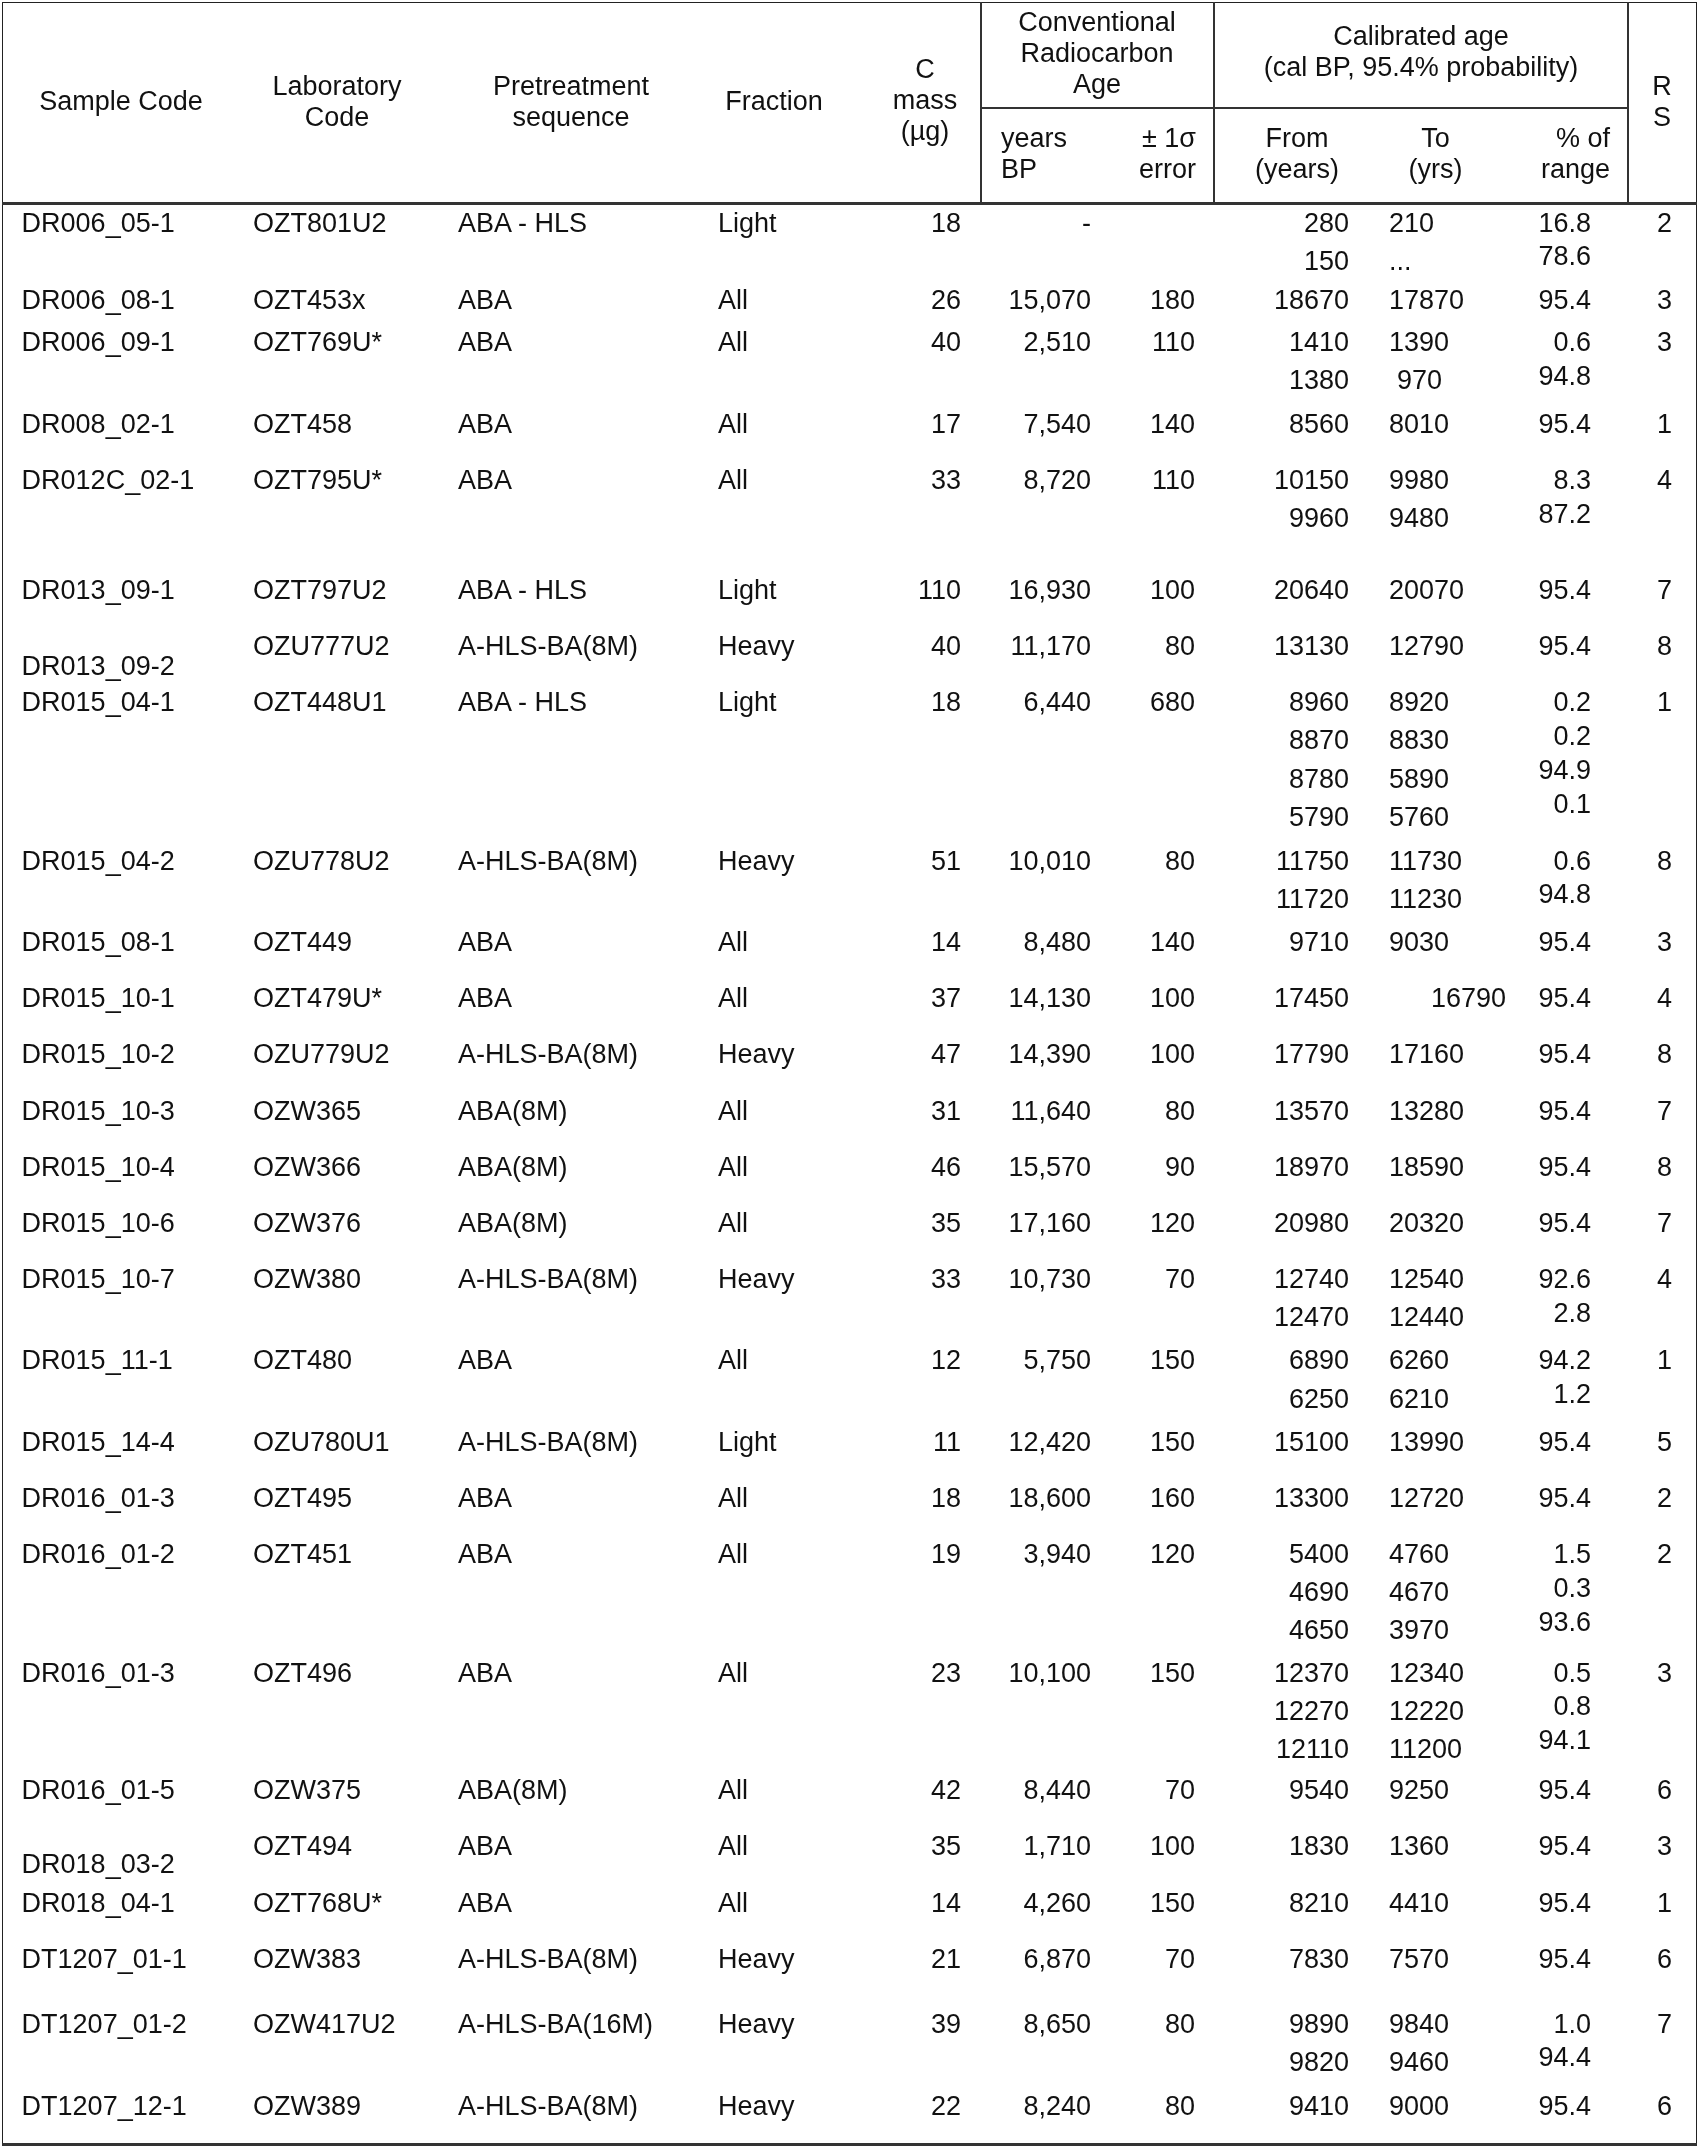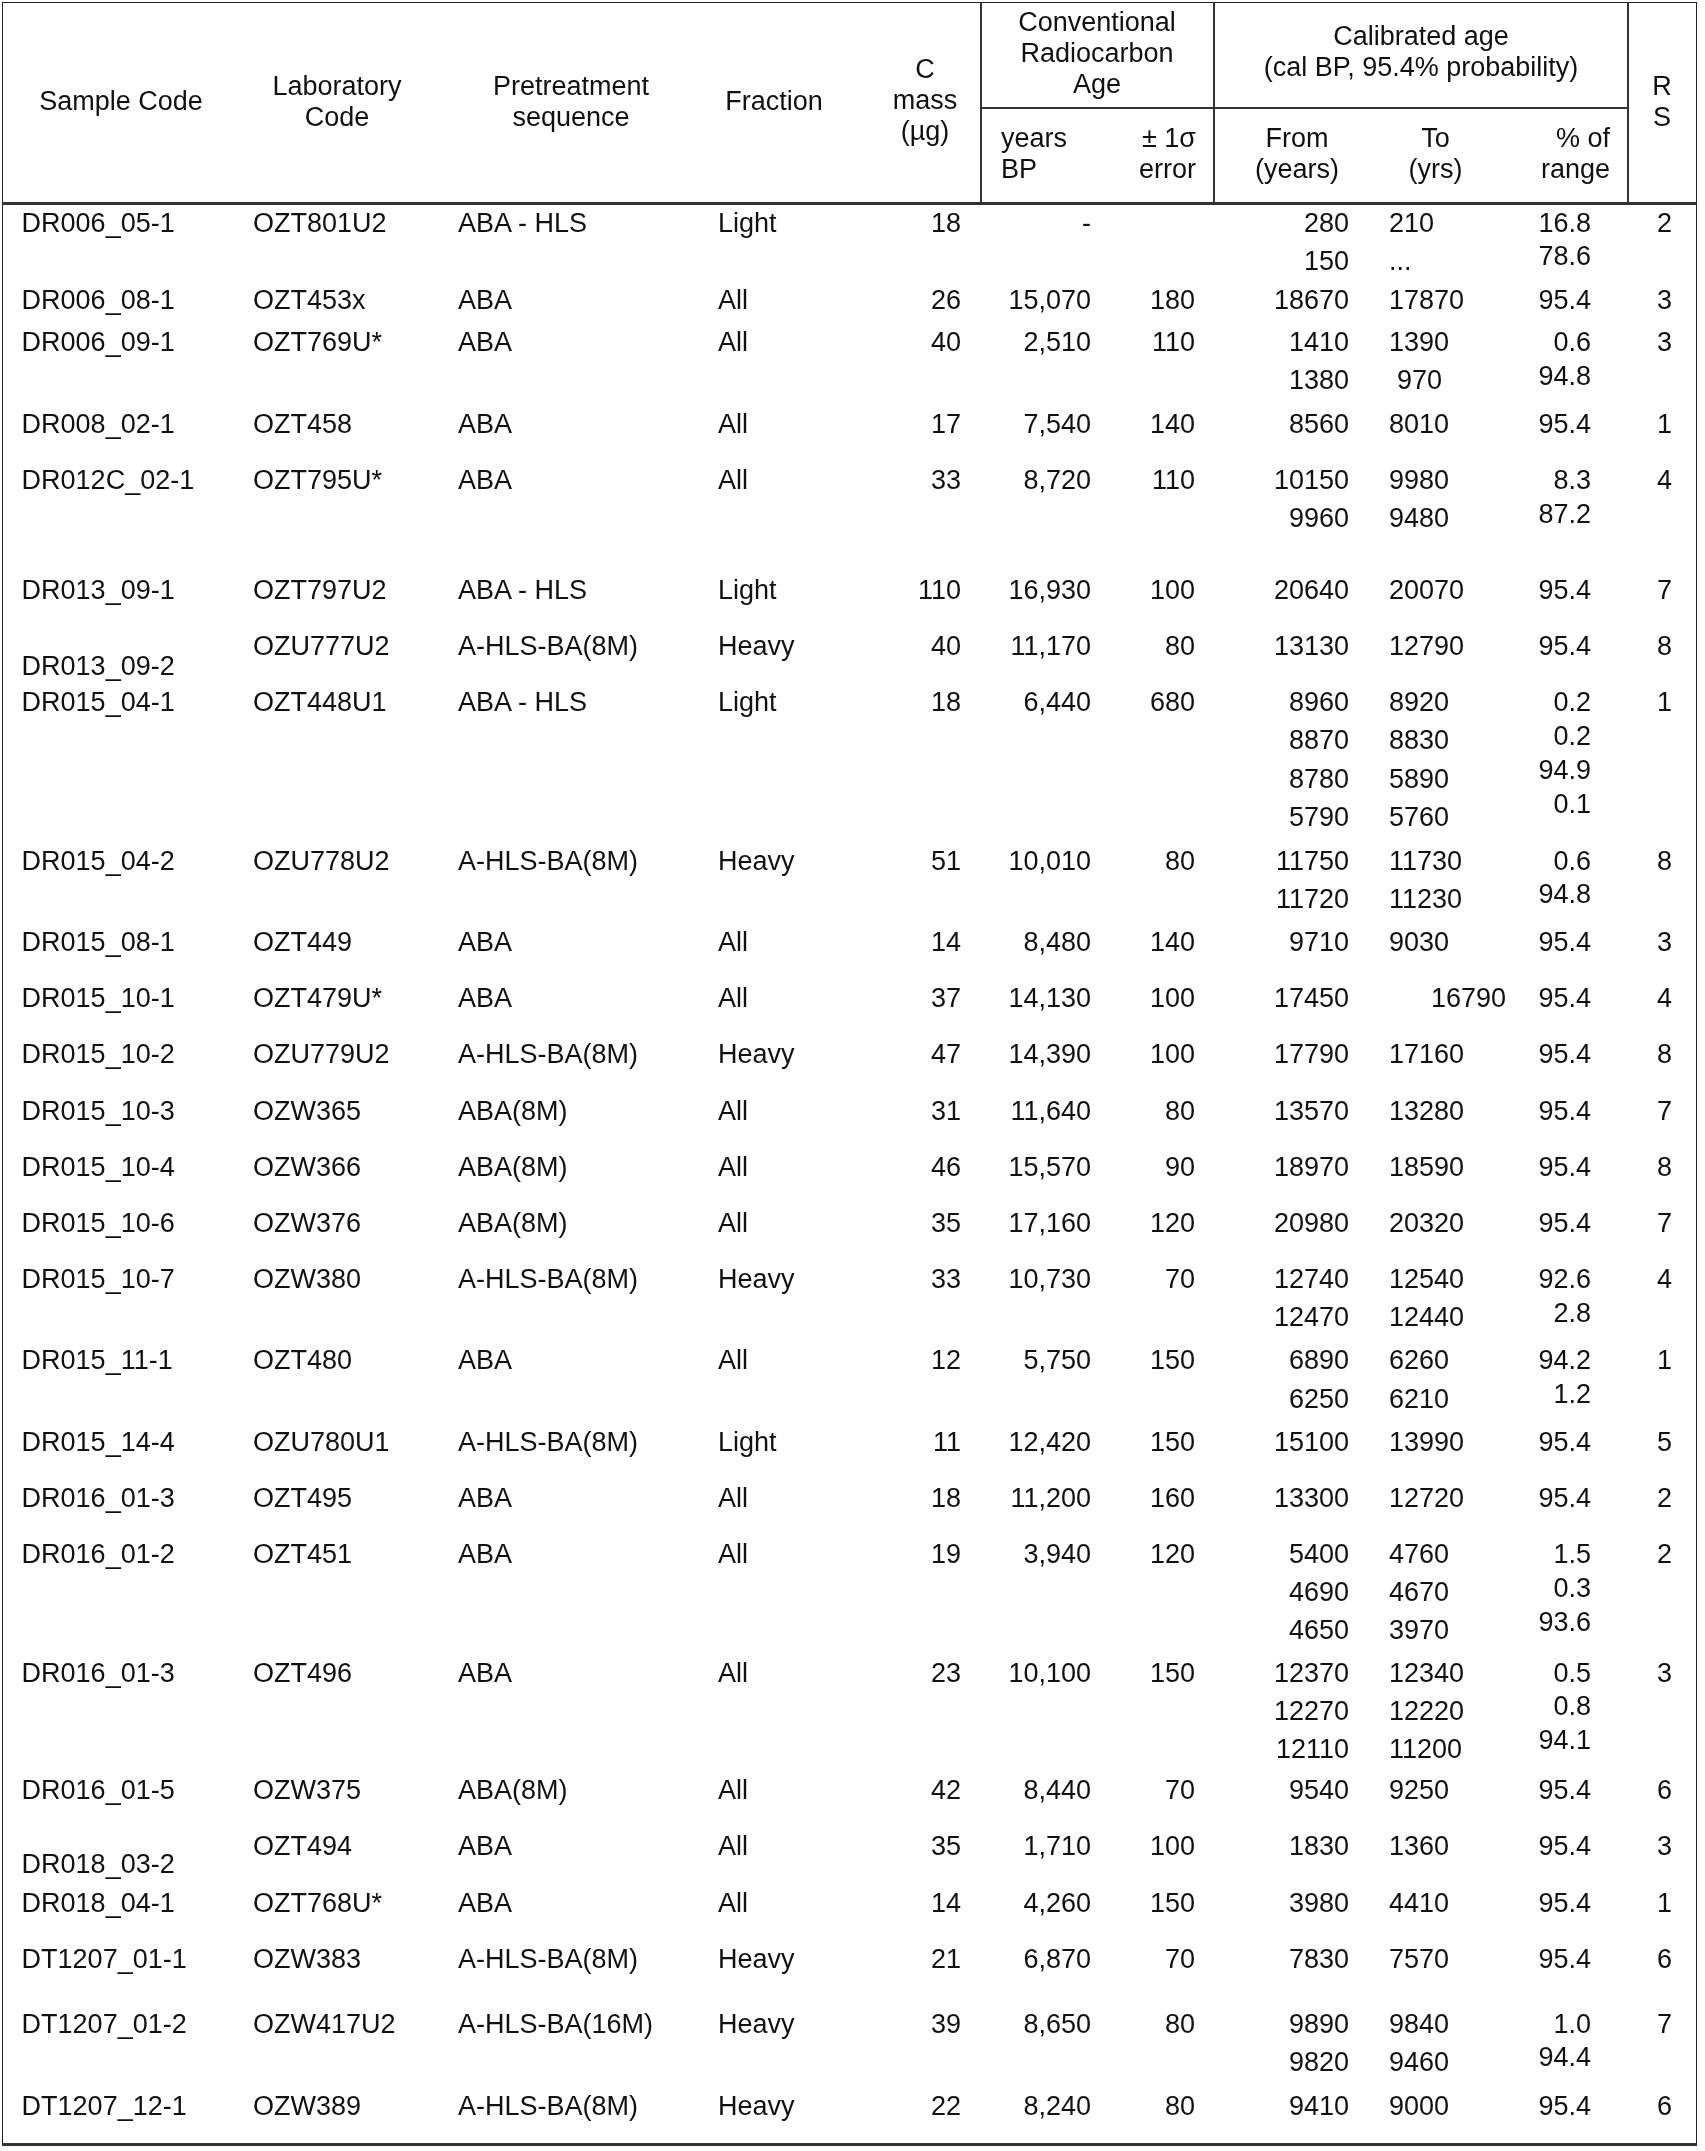--- a/index.html
+++ b/index.html
@@ -299,21 +299,21 @@
     <div class="cell r" style="left:1107px; width:88px; top:1427px;">150</div>
     <div class="cell r" style="left:1228px; width:121px; top:1427px;">15100</div>
     <div class="cell l" style="left:1389px; top:1427px;">13990</div>
     <div class="cell r" style="left:1487px; width:104px; top:1427px;">95.4</div>
     <div class="cell c" style="left:1634px; width:61px; top:1427px;">5</div>
     <div class="cell l" style="left:21.6px; top:1483px;">DR016_01-3</div>
     <div class="cell l" style="left:253px; top:1483px;">OZT495</div>
     <div class="cell l" style="left:458px; top:1483px;">ABA</div>
     <div class="cell l" style="left:718px; top:1483px;">All</div>
     <div class="cell r" style="left:873px; width:88px; top:1483px;">18</div>
-    <div class="cell r" style="left:986px; width:105px; top:1483px;">11,200</div>
+    <div class="cell r" style="left:986px; width:105px; top:1483px;">18,600</div>
     <div class="cell r" style="left:1107px; width:88px; top:1483px;">160</div>
     <div class="cell r" style="left:1228px; width:121px; top:1483px;">13300</div>
     <div class="cell l" style="left:1389px; top:1483px;">12720</div>
     <div class="cell r" style="left:1487px; width:104px; top:1483px;">95.4</div>
     <div class="cell c" style="left:1634px; width:61px; top:1483px;">2</div>
     <div class="cell l" style="left:21.6px; top:1539px;">DR016_01-2</div>
     <div class="cell l" style="left:253px; top:1539px;">OZT451</div>
     <div class="cell l" style="left:458px; top:1539px;">ABA</div>
     <div class="cell l" style="left:718px; top:1539px;">All</div>
     <div class="cell r" style="left:873px; width:88px; top:1539px;">19</div>
@@ -368,21 +368,21 @@
     <div class="cell l" style="left:1389px; top:1831px;">1360</div>
     <div class="cell r" style="left:1487px; width:104px; top:1831px;">95.4</div>
     <div class="cell c" style="left:1634px; width:61px; top:1831px;">3</div>
     <div class="cell l" style="left:21.6px; top:1888px;">DR018_04-1</div>
     <div class="cell l" style="left:253px; top:1888px;">OZT768U*</div>
     <div class="cell l" style="left:458px; top:1888px;">ABA</div>
     <div class="cell l" style="left:718px; top:1888px;">All</div>
     <div class="cell r" style="left:873px; width:88px; top:1888px;">14</div>
     <div class="cell r" style="left:986px; width:105px; top:1888px;">4,260</div>
     <div class="cell r" style="left:1107px; width:88px; top:1888px;">150</div>
-    <div class="cell r" style="left:1228px; width:121px; top:1888px;">3980</div>
+    <div class="cell r" style="left:1228px; width:121px; top:1888px;">8210</div>
     <div class="cell l" style="left:1389px; top:1888px;">4410</div>
     <div class="cell r" style="left:1487px; width:104px; top:1888px;">95.4</div>
     <div class="cell c" style="left:1634px; width:61px; top:1888px;">1</div>
     <div class="cell l" style="left:21.6px; top:1944px;">DT1207_01-1</div>
     <div class="cell l" style="left:253px; top:1944px;">OZW383</div>
     <div class="cell l" style="left:458px; top:1944px;">A-HLS-BA(8M)</div>
     <div class="cell l" style="left:718px; top:1944px;">Heavy</div>
     <div class="cell r" style="left:873px; width:88px; top:1944px;">21</div>
     <div class="cell r" style="left:986px; width:105px; top:1944px;">6,870</div>
     <div class="cell r" style="left:1107px; width:88px; top:1944px;">70</div>

